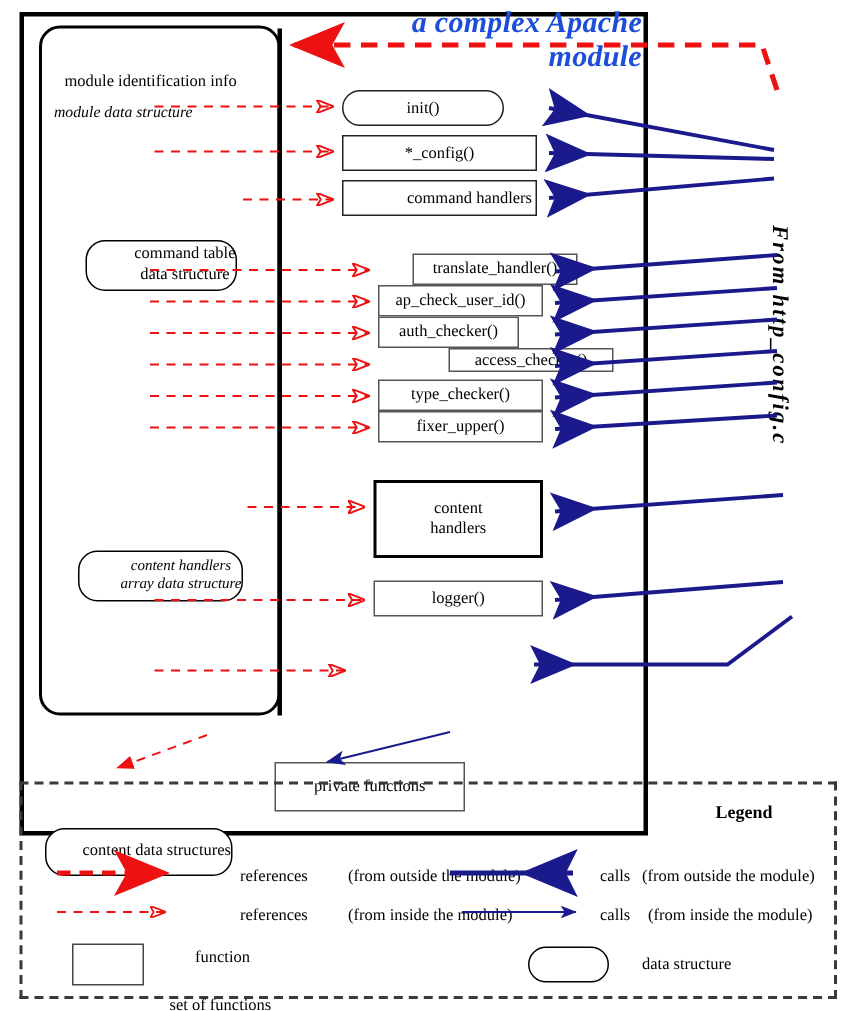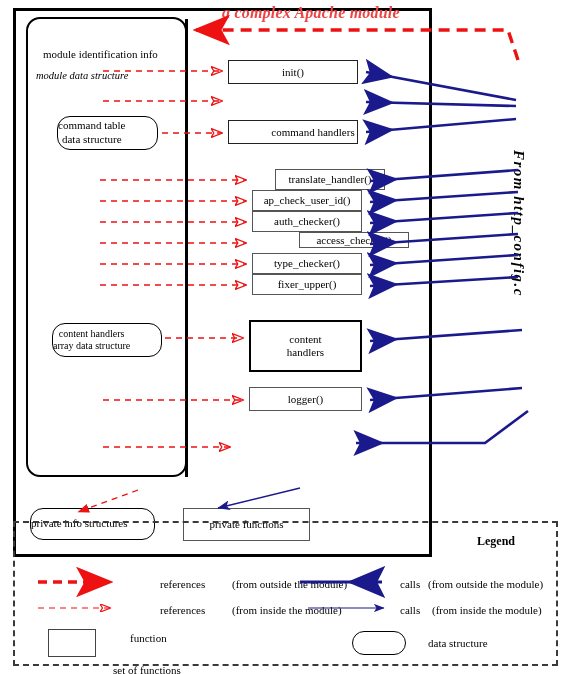--- a/index.html
+++ b/index.html
@@ -12,39 +12,39 @@
   .outer-frame{position:absolute;left:13px;top:8px;width:419px;height:549px;
                border:3px solid #000;box-sizing:border-box;background:#fff;}
   .mds-box{position:absolute;left:26px;top:17px;width:161px;height:460px;
            border:2.5px solid #000;border-radius:14px;box-sizing:border-box;background:#fff;}
   .mds-divider{position:absolute;left:185px;top:19px;width:3px;height:458px;background:#000;}
 
   .legend-frame{position:absolute;left:13px;top:521px;width:545px;height:145px;
                 border:2px dashed #3a3a3a;box-sizing:border-box;background:transparent;}
 
   
-  .title{position:absolute;left:222px;top:4px;width:206px;text-align:left;
-         color:#ef4444;font-weight:bold;font-style:italic;font-size:16px;
+  .title{position:absolute;left:222px;top:4px;width:206px;text-align:right;
+         color:#1d4ed8;font-weight:bold;font-style:italic;font-size:20px;
          letter-spacing:.2px;}
 
   
   .lbl{position:absolute;white-space:nowrap;font-size:11px;line-height:1.15;}
   .lbl.it{font-style:italic;}
 
   
   .fbox{position:absolute;border:1.3px solid #555;background:#fff;box-sizing:border-box;
         display:flex;align-items:center;justify-content:center;text-align:center;
         font-size:11px;line-height:1.15;color:#000;}
   .fbox.strong{border:1.6px solid #222;}
   .fbox.thick{border:2.2px solid #000;}
 
   
   .dbox{position:absolute;border:1.6px solid #000;border-radius:13px;background:#fff;
-        box-sizing:border-box;display:flex;align-items:center;justify-content:flex-start;
-        text-align:center;font-size:11px;line-height:1.25;}
+        box-sizing:border-box;display:flex;align-items:center;justify-content:flex-end;
+        text-align:center;font-size:11px;line-height:1.25;margin-top:44px;}
 
   
   .side-label{position:absolute;left:527px;top:150px;width:180px;
               transform:rotate(90deg);transform-origin:0 0;
               font-style:italic;font-weight:bold;font-size:15px;color:#000;
               letter-spacing:1.5px;white-space:nowrap;}
 
   
   .lg-text{position:absolute;font-size:11px;white-space:nowrap;}
   .lg-legend-title{position:absolute;left:446px;top:534px;width:100px;text-align:center;
@@ -72,49 +72,52 @@
 
   <div class="lbl" style="left:43px;top:48px;font-size:11px;">module identification info</div>
 
   <div class="dbox" style="left:57px;top:116px;width:101px;height:34px;">
     <span>
       <span>command table</span><br>
       <span>data structure</span>
     </span>
   </div>
 
-  <div class="dbox" style="left:52px;top:323px;width:110px;height:34px;font-size:10px;">
+  <div class="dbox" style="left:52px;top:323px;width:110px;height:34px;font-size:10px;font-style:italic;">
     <span>
       <span>content handlers</span><br>
       <span>array data structure</span>
     </span>
   </div>
 
   <div class="dbox" style="left:30px;top:508px;width:125px;height:32px;">
-    <span>private info structures</span>
-  </div>
-
-  <div class="fbox strong" style="left:228px;top:60px;width:130px;height:24px;">
+    <span>content data structures</span>
+  </div>
+
+  <div class="fbox strong" style="left:228px;top:60px;width:108px;height:24px;border-radius:12px;">
     <span>init()</span>
   </div>
 
+  <div class="fbox strong" style="left:228px;top:90px;width:130px;height:24px;">
+    <span>*_config()</span>
+  </div>
 
   <div class="fbox strong" style="left:228px;top:120px;width:130px;height:24px;padding-left:40px;">
     <span>command handlers</span>
   </div>
 
   <div class="fbox" style="left:252px;top:169px;width:110px;height:21px;margin-left:23px;">
     <span>translate_handler()</span>
   </div>
 
   <div class="fbox" style="left:252px;top:190px;width:110px;height:21px;">
     <span>ap_check_user_id()</span>
   </div>
 
-  <div class="fbox" style="left:252px;top:211px;width:110px;height:21px;">
+  <div class="fbox" style="left:252px;top:211px;width:94px;height:21px;">
     <span>auth_checker()</span>
   </div>
 
   <div class="fbox" style="left:252px;top:232px;width:110px;height:16px;margin-left:47px;">
     <span>access_checker()</span>
   </div>
 
   <div class="fbox" style="left:252px;top:253px;width:110px;height:21px;">
     <span>type_checker()</span>
   </div>

